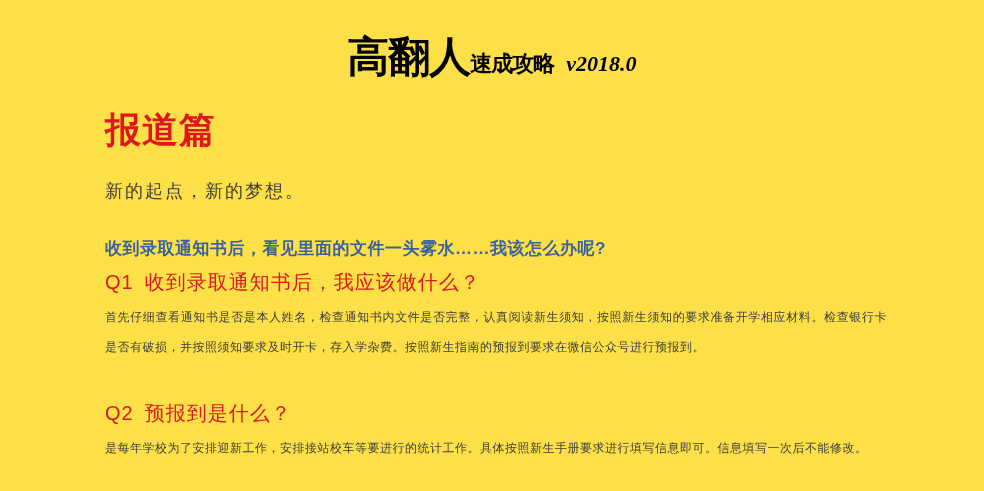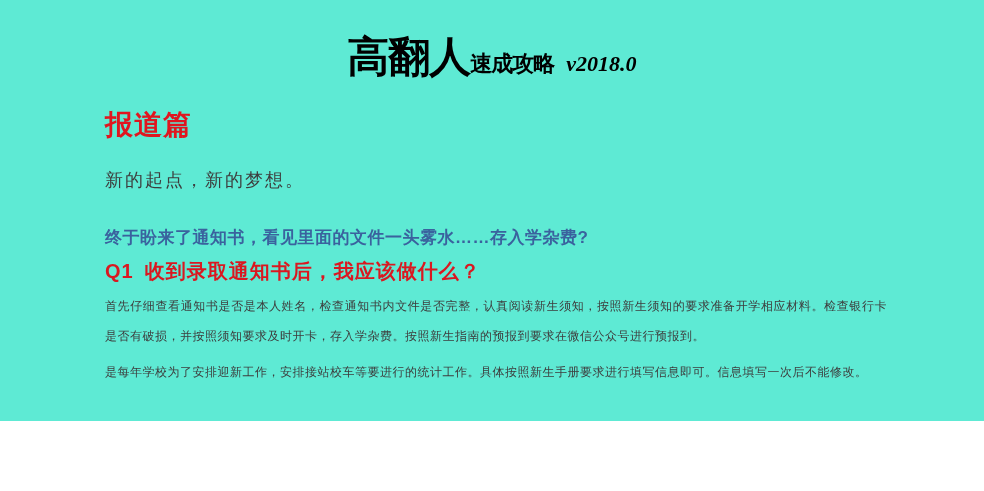--- a/index.html
+++ b/index.html
@@ -7,22 +7,22 @@
   body {
     width: 984px;
     height: 491px;
     overflow: hidden;
     font-family: "Liberation Serif", "DejaVu Serif", serif;
     color: #3d3d3d;
     -webkit-font-smoothing: antialiased;
   }
   .page {
     width: 984px;
-    height: 421px;
-    background: #5eead4;
+    height: 491px;
+    background: #fde047;
     position: relative;
   }
   
   .title-block {
     padding-top: 34px;
     display: flex;
     justify-content: center;
     align-items: baseline;
     white-space: nowrap;
   }
@@ -47,21 +47,21 @@
     font-style: italic;
   }
   
   .content {
     margin-left: 105px;
     width: 782px;
   }
   .section-heading {
     margin-top: 26px;
     font-family: "Liberation Sans", "DejaVu Sans", sans-serif;
-    font-size: 28px;
+    font-size: 36px;
     font-weight: 700;
     color: #e0161f;
     letter-spacing: 1px;
   }
   .intro {
     margin-top: 23px;
     font-size: 18px;
     letter-spacing: 2px;
     color: #3d3d3d;
     line-height: 26px;
@@ -72,21 +72,21 @@
     font-size: 17px;
     font-weight: 700;
     color: #3a629e;
     letter-spacing: 0.5px;
     line-height: 24px;
   }
   .q-heading {
     margin-top: 7px;
     font-family: "Liberation Sans", "DejaVu Sans", sans-serif;
     font-size: 20px;
-    font-weight: 700;
+    font-weight: 400;
     color: #da1820;
     letter-spacing: 1px;
     line-height: 28px;
   }
   .q-label { margin-right: 11px; }
   .answer {
     margin-top: 6px;
     font-size: 12px;
     letter-spacing: 0.5px;
     line-height: 30px;
@@ -105,27 +105,30 @@
     <span class="t-sub">速成攻略</span>
     <span class="t-ver">v2018.0</span>
   </header>
 
   <main class="content">
 
     <h1 class="section-heading">报道篇</h1>
 
     <p class="intro">新的起点，新的梦想。</p>
 
-    <p class="prompt">终于盼来了通知书，看见里面的文件一头雾水……存入学杂费?</p>
+    <p class="prompt">收到录取通知书后，看见里面的文件一头雾水……我该怎么办呢?</p>
 
     <section class="qa qa-1">
       <h2 class="q-heading">
         <span class="q-label">Q1</span><span class="q-text">收到录取通知书后，我应该做什么？</span>
       </h2>
       <p class="answer">首先仔细查看通知书是否是本人姓名，检查通知书内文件是否完整，认真阅读新生须知，按照新生须知的要求准备开学相应材料。检查银行卡是否有破损，并按照须知要求及时开卡，存入学杂费。按照新生指南的预报到要求在微信公众号进行预报到。</p>
     </section>
 
     <section class="qa qa-2">
+      <h2 class="q-heading">
+        <span class="q-label">Q2</span><span class="q-text">预报到是什么？</span>
+      </h2>
       <p class="answer">是每年学校为了安排迎新工作，安排接站校车等要进行的统计工作。具体按照新生手册要求进行填写信息即可。信息填写一次后不能修改。</p>
     </section>
 
   </main>
 </div>
 
 </body></html>

